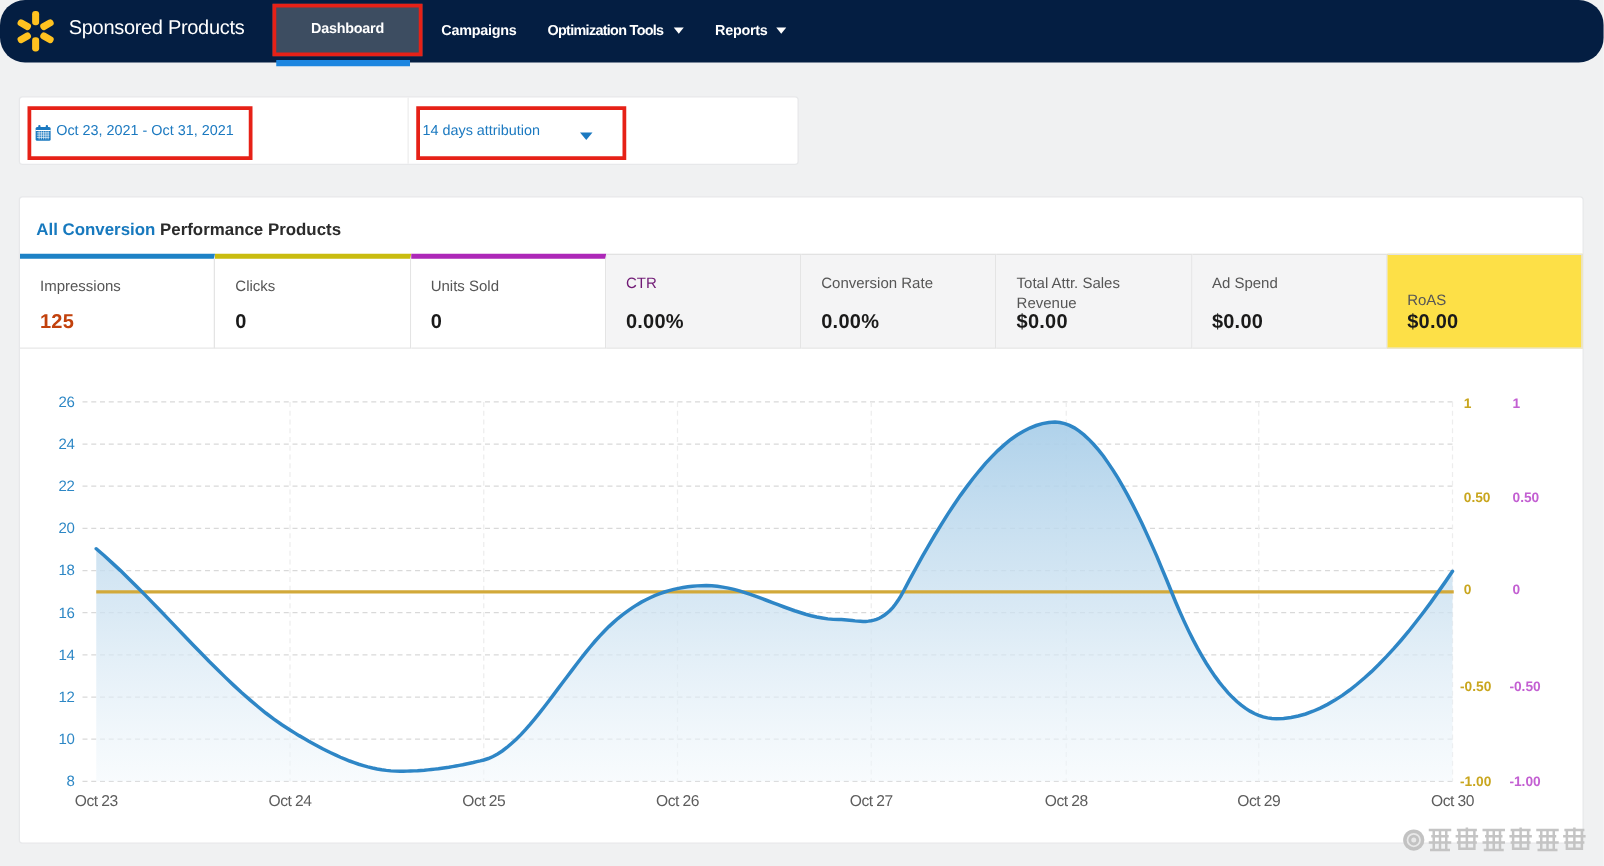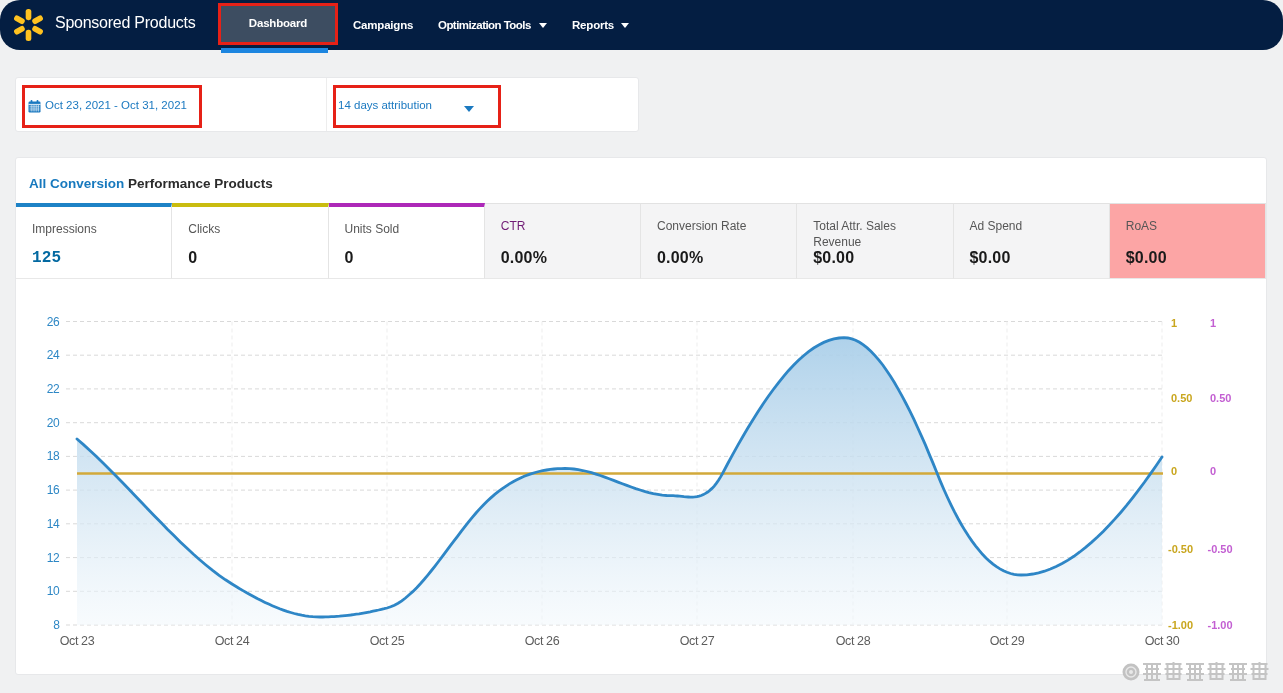--- a/index.html
+++ b/index.html
@@ -55,21 +55,21 @@
 </div>
 </div>
 
 <div class="card" style="left:15px;top:157px;width:1252px;height:518px;">
 <div style="position:absolute;left:13px;top:18px;font-size:13.5px;font-weight:bold;">
 <span style="color:#1779be;">All Conversion</span> <span style="color:#2b2b2b;">Performance Products</span>
 </div>
 <div style="position:absolute;left:0;top:45px;width:1250px;display:flex;align-items:flex-end;">
       <div style="flex:1 1 0;border-top:4px solid #1d82c6;background:#fff;border-right:1px solid #e4e4e4;padding:14px 0 0 16px;box-sizing:border-box;height:76px;position:relative;border-bottom:1px solid #e8e8e8;">
         <div style="font-size:12px;color:#565656;line-height:1.35;max-width:120px;">Impressions</div>
-        <div style="position:absolute;left:16px;bottom:11px;font-size:16px;font-weight:bold;color:#0369a1;letter-spacing:0.2px;font-family:Liberation Mono, monospace;">125</div>
+        <div style="position:absolute;left:16px;bottom:11px;font-size:16px;font-weight:bold;color:#c2410c;letter-spacing:0.2px;">125</div>
       </div>
       <div style="flex:1 1 0;border-top:4px solid #c9bc0f;background:#fff;border-right:1px solid #e4e4e4;padding:14px 0 0 16px;box-sizing:border-box;height:76px;position:relative;border-bottom:1px solid #e8e8e8;">
         <div style="font-size:12px;color:#565656;line-height:1.35;max-width:120px;">Clicks</div>
         <div style="position:absolute;left:16px;bottom:11px;font-size:16px;font-weight:bold;color:#1a1a1a;letter-spacing:0.2px;">0</div>
       </div>
       <div style="flex:1 1 0;border-top:4px solid #ad28b8;background:#fff;border-right:1px solid #e4e4e4;padding:14px 0 0 16px;box-sizing:border-box;height:76px;position:relative;border-bottom:1px solid #e8e8e8;">
         <div style="font-size:12px;color:#565656;line-height:1.35;max-width:120px;">Units Sold</div>
         <div style="position:absolute;left:16px;bottom:11px;font-size:16px;font-weight:bold;color:#1a1a1a;letter-spacing:0.2px;">0</div>
       </div>
       <div style="flex:1 1 0;border-top:1px solid #e2e2e2;background:#f4f4f5;padding-top:3px;border-right:1px solid #e4e4e4;padding:14px 0 0 16px;box-sizing:border-box;height:76px;position:relative;border-bottom:1px solid #e8e8e8;">
@@ -81,21 +81,21 @@
         <div style="position:absolute;left:16px;bottom:11px;font-size:16px;font-weight:bold;color:#1a1a1a;letter-spacing:0.2px;">0.00%</div>
       </div>
       <div style="flex:1 1 0;border-top:1px solid #e2e2e2;background:#f4f4f5;padding-top:3px;border-right:1px solid #e4e4e4;padding:14px 0 0 16px;box-sizing:border-box;height:76px;position:relative;border-bottom:1px solid #e8e8e8;">
         <div style="font-size:12px;color:#565656;line-height:1.35;max-width:120px;">Total Attr. Sales Revenue</div>
         <div style="position:absolute;left:16px;bottom:11px;font-size:16px;font-weight:bold;color:#1a1a1a;letter-spacing:0.2px;">$0.00</div>
       </div>
       <div style="flex:1 1 0;border-top:1px solid #e2e2e2;background:#f4f4f5;padding-top:3px;border-right:1px solid #e4e4e4;padding:14px 0 0 16px;box-sizing:border-box;height:76px;position:relative;border-bottom:1px solid #e8e8e8;">
         <div style="font-size:12px;color:#565656;line-height:1.35;max-width:120px;">Ad Spend</div>
         <div style="position:absolute;left:16px;bottom:11px;font-size:16px;font-weight:bold;color:#1a1a1a;letter-spacing:0.2px;">$0.00</div>
       </div>
-      <div style="flex:1 1 0;border-top:1px solid #e2e2e2;background:#fca5a5;padding-top:3px;border-right:1px solid #e4e4e4;padding:14px 0 0 16px;box-sizing:border-box;height:76px;position:relative;border-bottom:1px solid #e8e8e8;">
+      <div style="flex:1 1 0;border-top:1px solid #e2e2e2;background:#fde047;padding-top:3px;border-right:1px solid #e4e4e4;padding:28px 0 0 16px;box-sizing:border-box;height:76px;position:relative;border-bottom:1px solid #e8e8e8;">
         <div style="font-size:12px;color:#565656;line-height:1.35;max-width:120px;">RoAS</div>
         <div style="position:absolute;left:16px;bottom:11px;font-size:16px;font-weight:bold;color:#1a1a1a;letter-spacing:0.2px;">$0.00</div>
       </div>
     </div>
 <svg width="1252" height="398" style="position:absolute;left:0;top:120px;" xmlns="http://www.w3.org/2000/svg">
 <defs>
         <linearGradient id="ag" x1="0" y1="43" x2="0" y2="347" gradientUnits="userSpaceOnUse">
 <stop offset="0" stop-color="#a5cce8" stop-opacity="0.95"></stop>
 <stop offset="0.55" stop-color="#cde2f1" stop-opacity="0.75"></stop>
 <stop offset="1" stop-color="#f2f8fc" stop-opacity="0.55"></stop>

